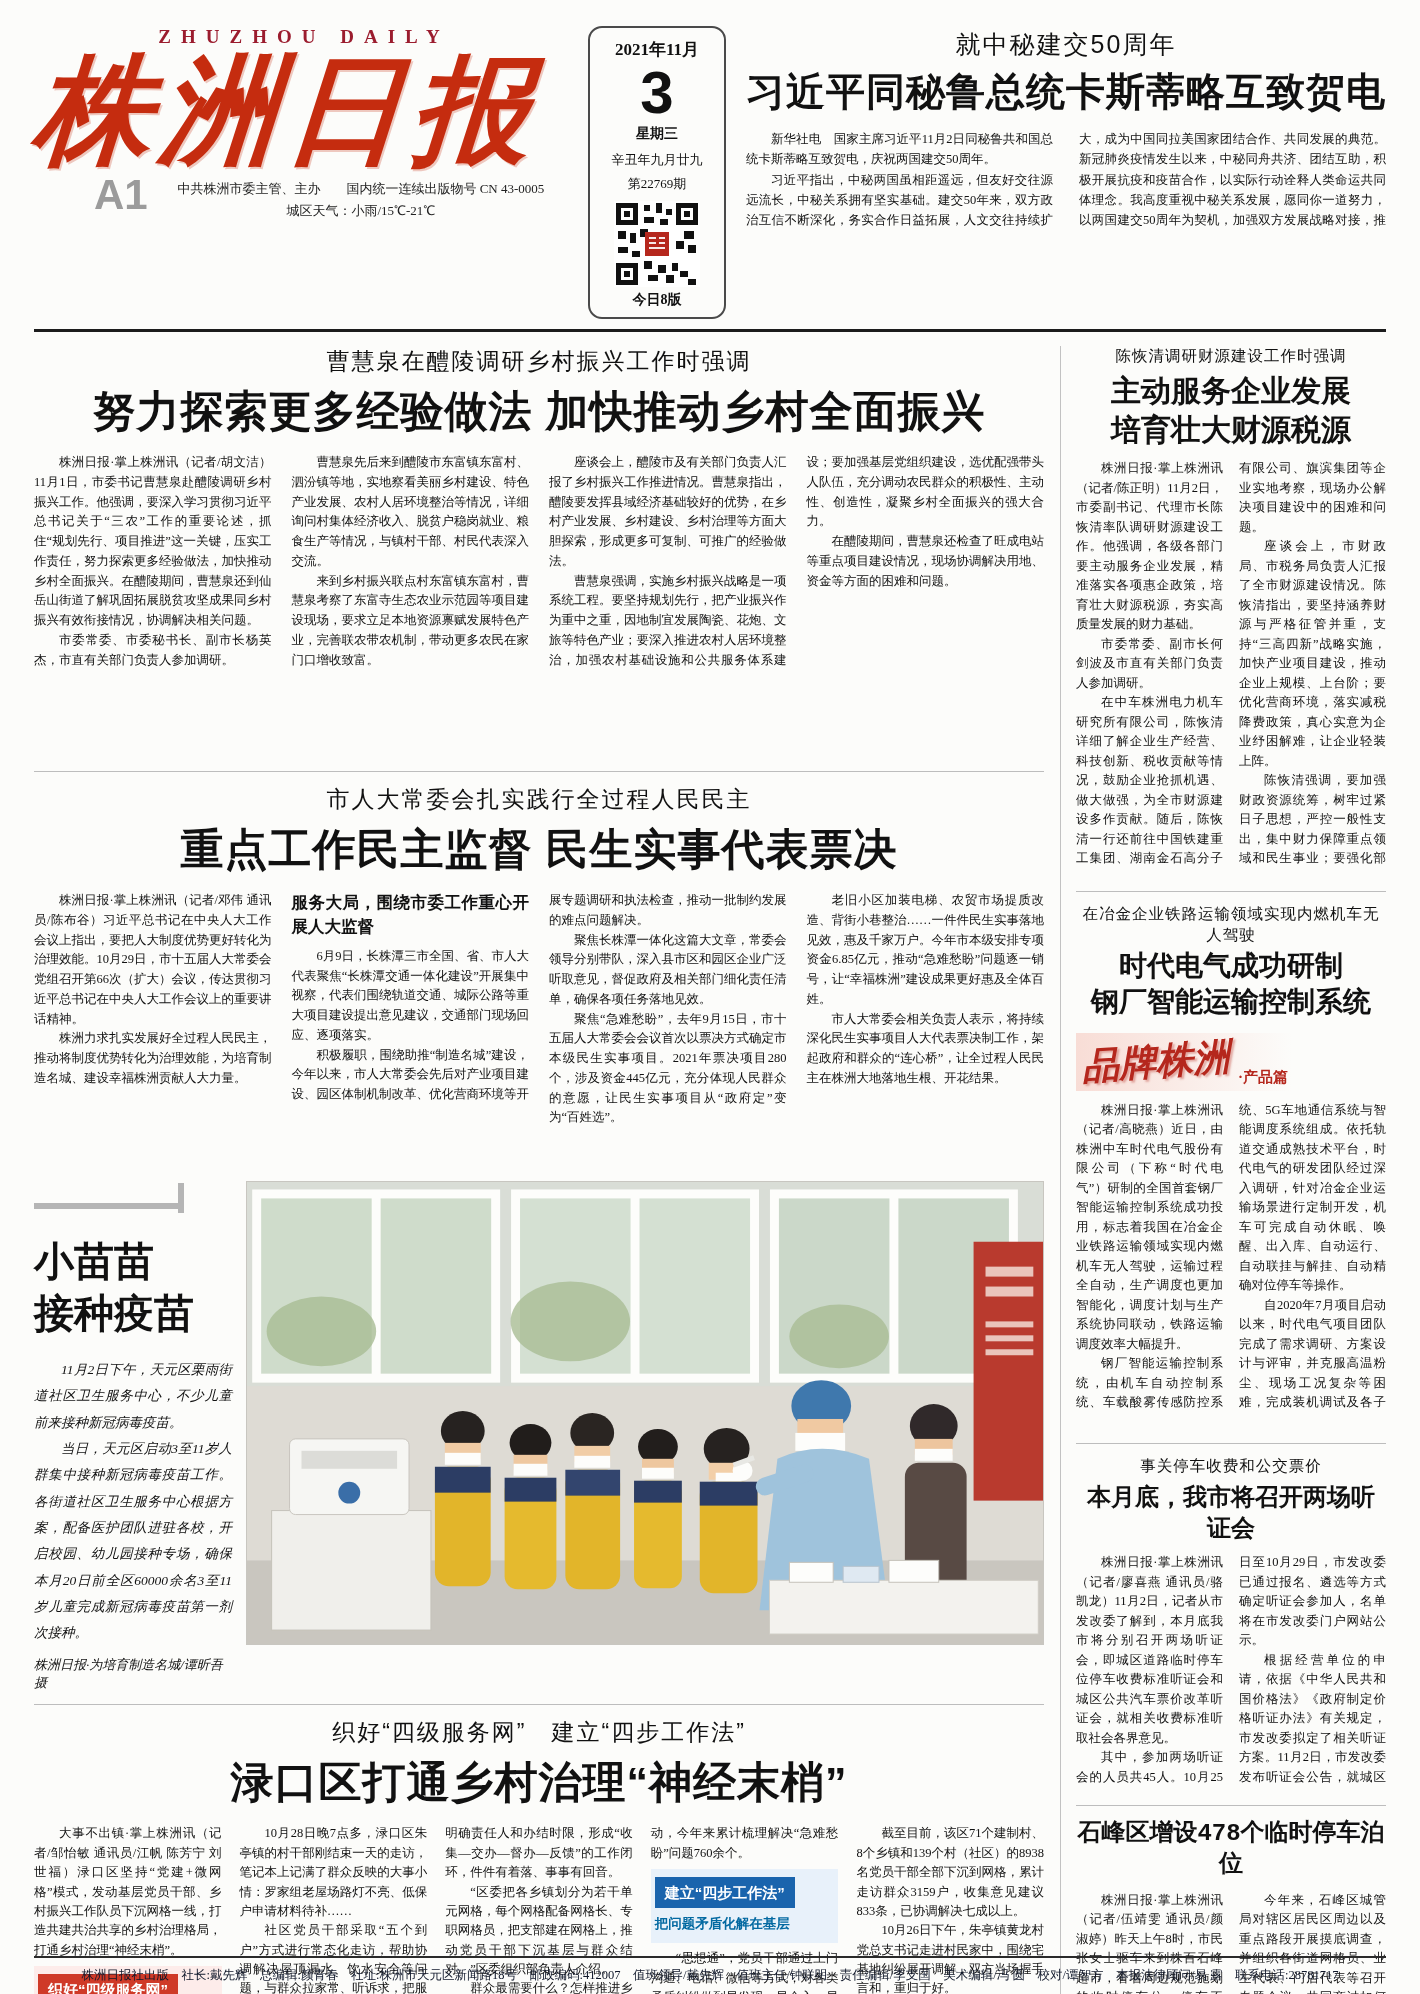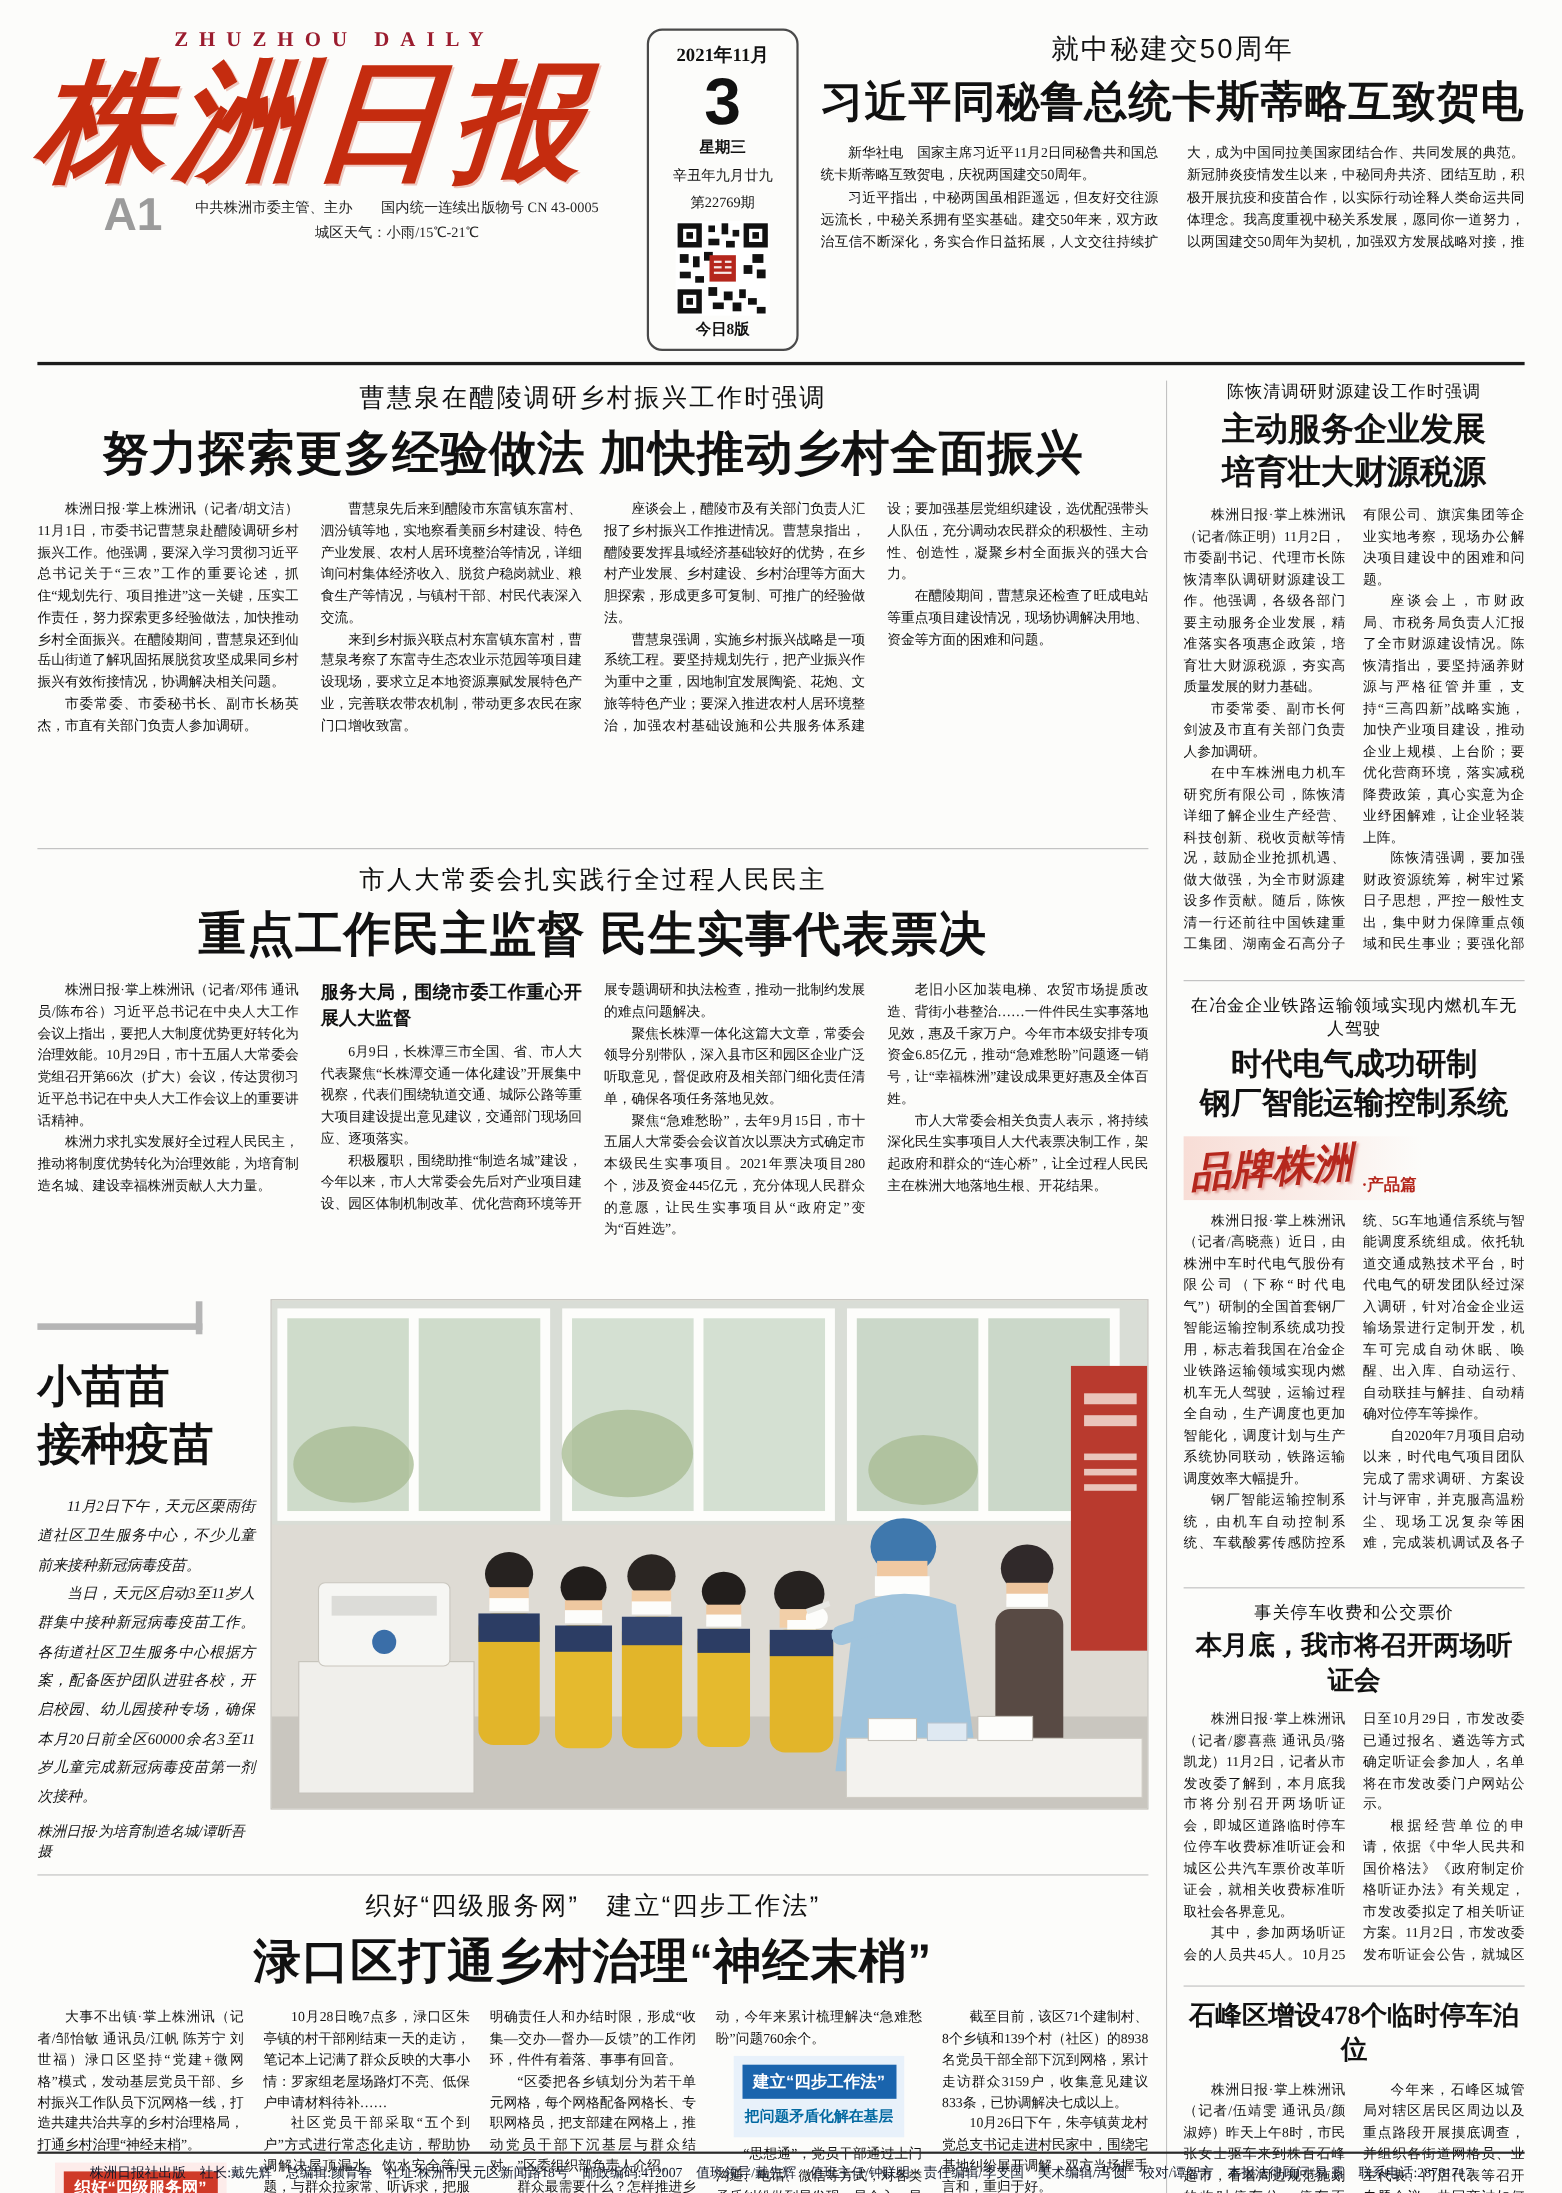--- a/index.html
+++ b/index.html
@@ -50,30 +50,30 @@
   .pc-corner .hbar { position:absolute; left:0; bottom:0; width:150px; height:6px; background:#b5b5b5; }
   .pc-corner .vbar { position:absolute; left:144px; top:-4px; width:6px; height:30px; background:#b5b5b5; }
   .pc-title { font-size:40px; font-weight:900; font-family:"Liberation Sans",sans-serif; line-height:1.3; }
   .pc-text { margin-top:18px; font-size:13.5px; line-height:1.95; text-align:justify; font-style:italic; }
   .pc-text p { text-indent:2em; }
   .pc-credit { margin-top:10px; font-size:13px; font-style:italic; }
   .photo { flex:1; height:464px; background:#dcdad4; overflow:hidden; border:1px solid #c8c6c0; }
 
   
   .body5 { column-count:5; column-gap:18px; font-size:12.5px; line-height:1.55; text-align:justify; overflow:hidden; }
-  .callout { break-inside:avoid; text-align:center; padding:8px 4px; margin:6px 16px; }
+  .callout { break-inside:avoid; text-align:left; padding:8px 4px; margin:6px 0; }
   .callout .ttl { display:inline-block; color:#fff; font-weight:bold; font-size:15px; padding:4px 10px; font-family:"Liberation Sans",sans-serif; }
   .callout .sub { font-weight:bold; font-size:13.5px; margin-top:6px; font-family:"Liberation Sans",sans-serif; }
   .callout.red { background:#fdecea; } .callout.red .ttl { background:#cf3a28; }
   .callout.blue { background:#e8f1fa; } .callout.blue .ttl { background:#1a64ad; } .callout.blue .sub { color:#0369a1; }
 
   
   .r-kicker { text-align:center; font-size:15.5px; font-family:"Liberation Sans",sans-serif; letter-spacing:1px; }
   .r-headline { text-align:center; font-size:30px; font-weight:900; font-family:"Liberation Sans",sans-serif; line-height:1.3; margin:4px 0 10px; }
-  .r-headline.serif { font-family:Liberation Serif, serif; font-size:28px; }
+  .r-headline.serif { font-family:Liberation Mono, monospace; font-size:28px; }
   .r-headline.small { font-size:24px; }
   .r-body { column-count:2; column-gap:16px; font-size:12.5px; line-height:1.56; text-align:justify; overflow:hidden; }
   .rh420 { height:420px; } .rh330 { height:330px; } .rh240 { height:240px; } .rh150 { height:150px; }
   .brand-wrap { display:flex; align-items:center; gap:8px; margin:2px 0 10px; background:linear-gradient(90deg,#f8ddd6,#fcfcfa 70%); padding:4px 6px; }
   .brand { font-size:37px; font-weight:900; font-style:italic; color:#b5271d; font-family:"Liberation Serif",serif; transform:rotate(-4deg); text-shadow:2px 2px 2px rgba(181,39,29,.35); white-space:nowrap; }
   .brand-sub { color:#b5271d; font-weight:bold; font-size:15px; align-self:flex-end; }
 
   .footer { position:absolute; left:34px; right:34px; bottom:10px; border-top:2px solid #2a2a2a; padding-top:9px; text-align:center; font-size:12.5px; color:#0f172a; }
 </style>
 </head>

